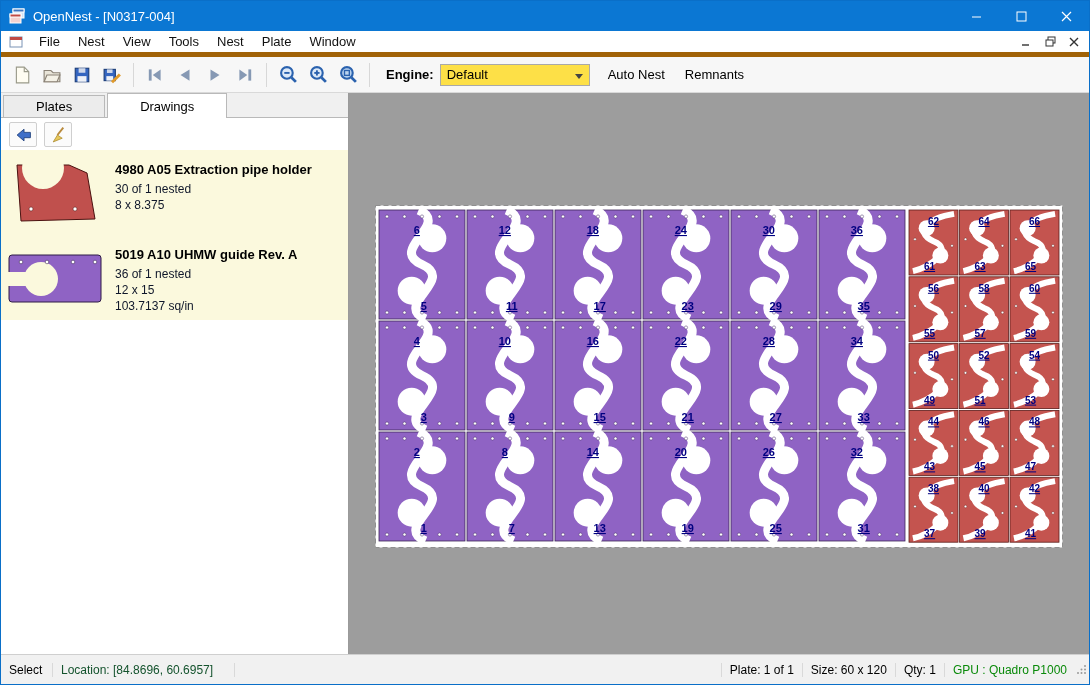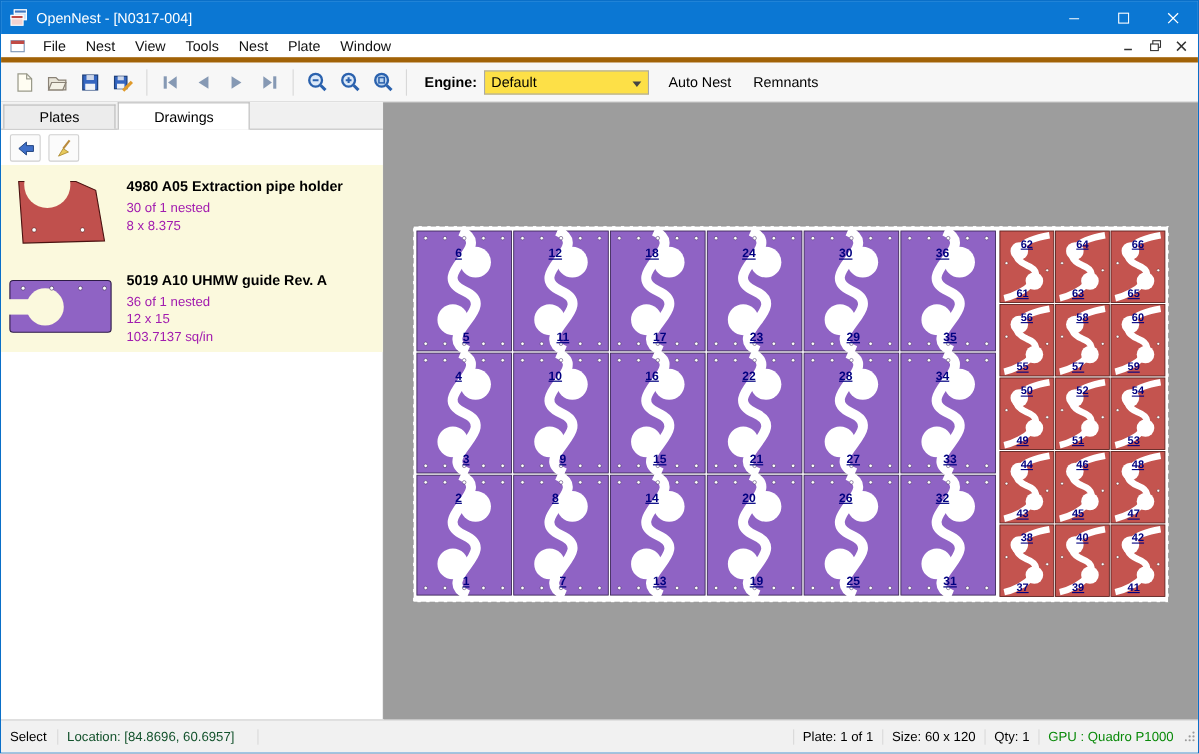--- a/index.html
+++ b/index.html
@@ -37,21 +37,21 @@
   .tab.active { background:#fff; height:25px; margin-bottom:-1px; }
   .panel-toolbar { height:32px; display:flex; align-items:center; gap:7px; padding:0 8px; background:#fff; flex:0 0 auto; }
   .panel-btn { width:28px; height:25px; border:1px solid #cfcfcf; background:#fbfbfb; display:flex; align-items:center; justify-content:center; border-radius:2px; }
 
   .drawing-list { background:#fbf9dd; flex:0 0 auto; }
   .thumb-cut { fill:#fbf9dd; }
   .drawing-item { display:flex; height:85px; padding:4px 2px; }
   .thumb { width:104px; flex:0 0 auto; display:flex; align-items:center; justify-content:center; }
   .info { padding-left:8px; padding-top:8px; }
   .info .name { font-weight:bold; font-size:13px; color:#000; margin-bottom:4px; }
-  .info .meta { color:#a21caf; font-size:12px; line-height:16px; }
+  .info .meta { color:#0f172a; font-size:12px; line-height:16px; }
 
   .canvas { flex:1 1 auto; background:#9d9d9d; position:relative; overflow:hidden; }
   #plate-wrap { position:absolute; left:26px; top:112px; width:688px; height:343px; }
 
   
   .statusbar { height:30px; background:#f1f1f1; border-top:1px solid #cfcfcf; display:flex; align-items:center; font-size:12px; flex:0 0 auto; }
   .sb-cell { display:flex; align-items:center; padding:0 8px; white-space:nowrap; }
   .sb-select { width:52px; border-right:1px solid #d9d9d9; }
   .sb-location { width:182px; color:#14532d; border-right:1px solid #d9d9d9; }
   .sb-spacer { flex:1 1 auto; }

